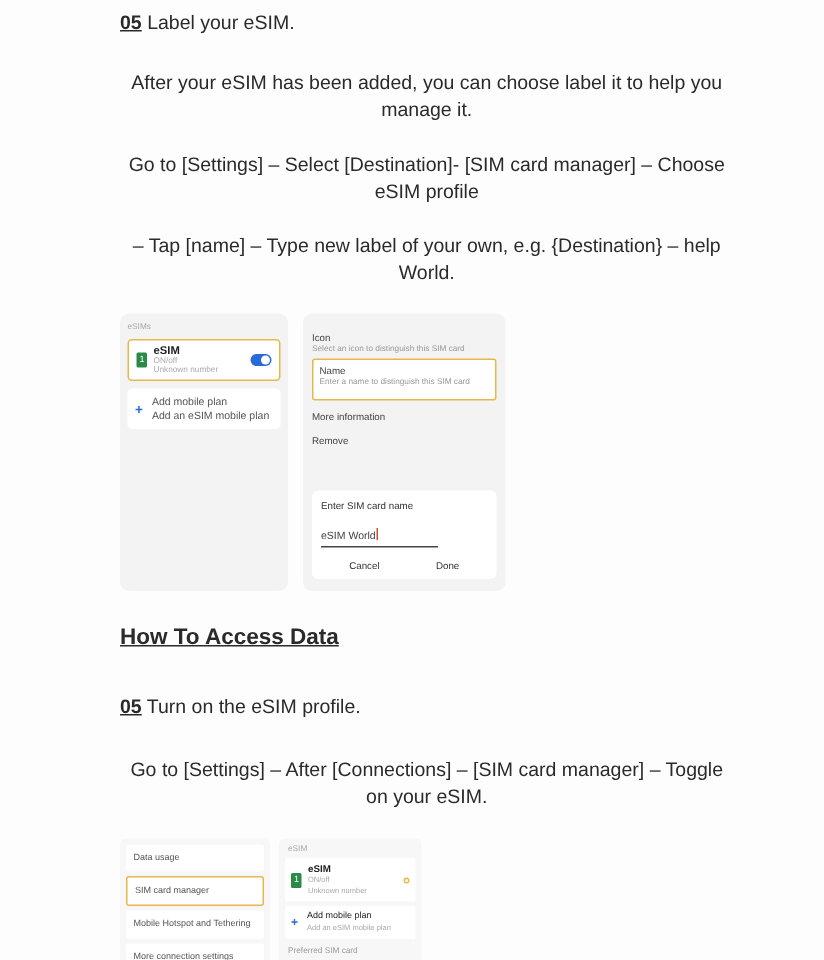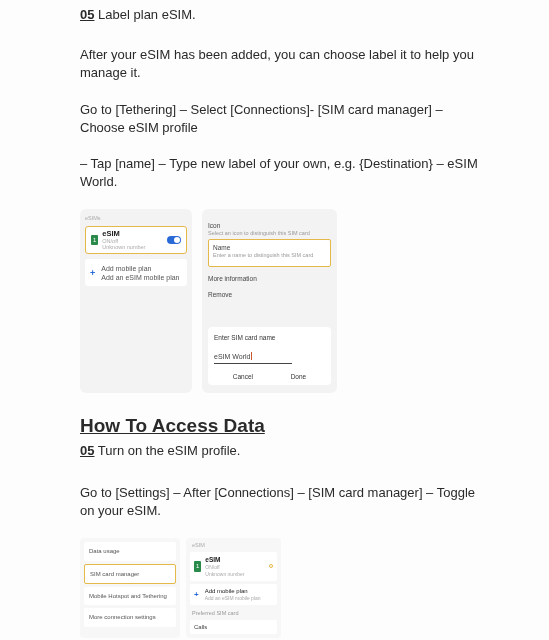--- a/index.html
+++ b/index.html
@@ -8,22 +8,22 @@
     background: #fdfdfd;
     width: 549px;
     height: 640px;
     padding: 6px 60px 0 80px;
     color: #2a2a2a;
     font-size: 13px;
     line-height: 1.4;
   }
   .step { margin-bottom: 22px; }
   .step-num { font-weight: 700; text-decoration: underline; }
-  .para { margin-bottom: 18px; }
-  .heading { font-weight: 700; font-size: 19px; text-decoration: underline; margin: 18px 0 2px; }
+  .para { margin-bottom: 18px; text-align: center; }
+  .heading { font-weight: 700; font-size: 15px; text-decoration: underline; margin: 18px 0 27px; }
   
   .shot1 { display: flex; gap: 10px; margin: 10px 0 20px; }
   .card { background: #f3f3f3; border-radius: 6px; font-size: 7px; color: #555; }
   .left1 { width: 112px; padding: 6px 5px; }
   .esim-box { border: 1.5px solid #e6b84a; border-radius: 3px; padding: 3px 5px; display: flex; align-items: center; background: #fff; }
   .num-tag { background: #2a8a4a; color: #fff; font-size: 6px; padding: 1px 2px; border-radius: 1px; margin-right: 4px; }
   .esim-lbl { flex: 1; }
   .esim-lbl .t1 { color: #222; font-weight: 600; font-size: 7.5px; line-height: 1; }
   .esim-lbl .t2 { color: #aaa; font-size: 5.5px; line-height: 1.1; }
   .toggle { width: 14px; height: 8px; border-radius: 4px; background: #2a6ad6; position: relative; }
@@ -51,26 +51,26 @@
   .tog-inner { width: 13px; height: 7px; border-radius: 4px; background:#2a6ad6; position:relative;}
   .tog-inner::after { content:""; position:absolute; right:1px; top:0.5px; width:6px; height:6px; background:#fff; border-radius:50%;}
   .r2-add { background:#fff; border-radius:2px; padding:3px 4px; display:flex; align-items:center; margin-top:3px; color:#444;}
   .r2-sec { color:#999; font-size:5.5px; margin-top:5px; padding-left:2px;}
 </style>
 </head>
 <body>
 
 <div class="step">
   <span class="step-num">05</span>
-  <span>Label plan eSIM.</span>
+  <span>Label your eSIM.</span>
 </div>
 
 <p class="para">After your eSIM has been added, you can choose label it to help you manage it.</p>
-<p class="para">Go to [Tethering] – Select [Connections]- [SIM card manager] – Choose eSIM profile</p>
-<p class="para">– Tap [name] – Type new label of your own, e.g. {Destination} – eSIM World.</p>
+<p class="para">Go to [Settings] – Select [Destination]- [SIM card manager] – Choose eSIM profile</p>
+<p class="para">– Tap [name] – Type new label of your own, e.g. {Destination} – help World.</p>
 
 <div class="shot1">
   <div class="card left1">
     <div style="font-size:5.5px;color:#aaa;margin-bottom:3px;">eSIMs</div>
     <div class="esim-box">
       <span class="num-tag">1</span>
       <span class="esim-lbl">
         <div class="t1">eSIM</div>
         <div class="t2">ON/off</div>
         <div class="t2">Unknown number</div>

